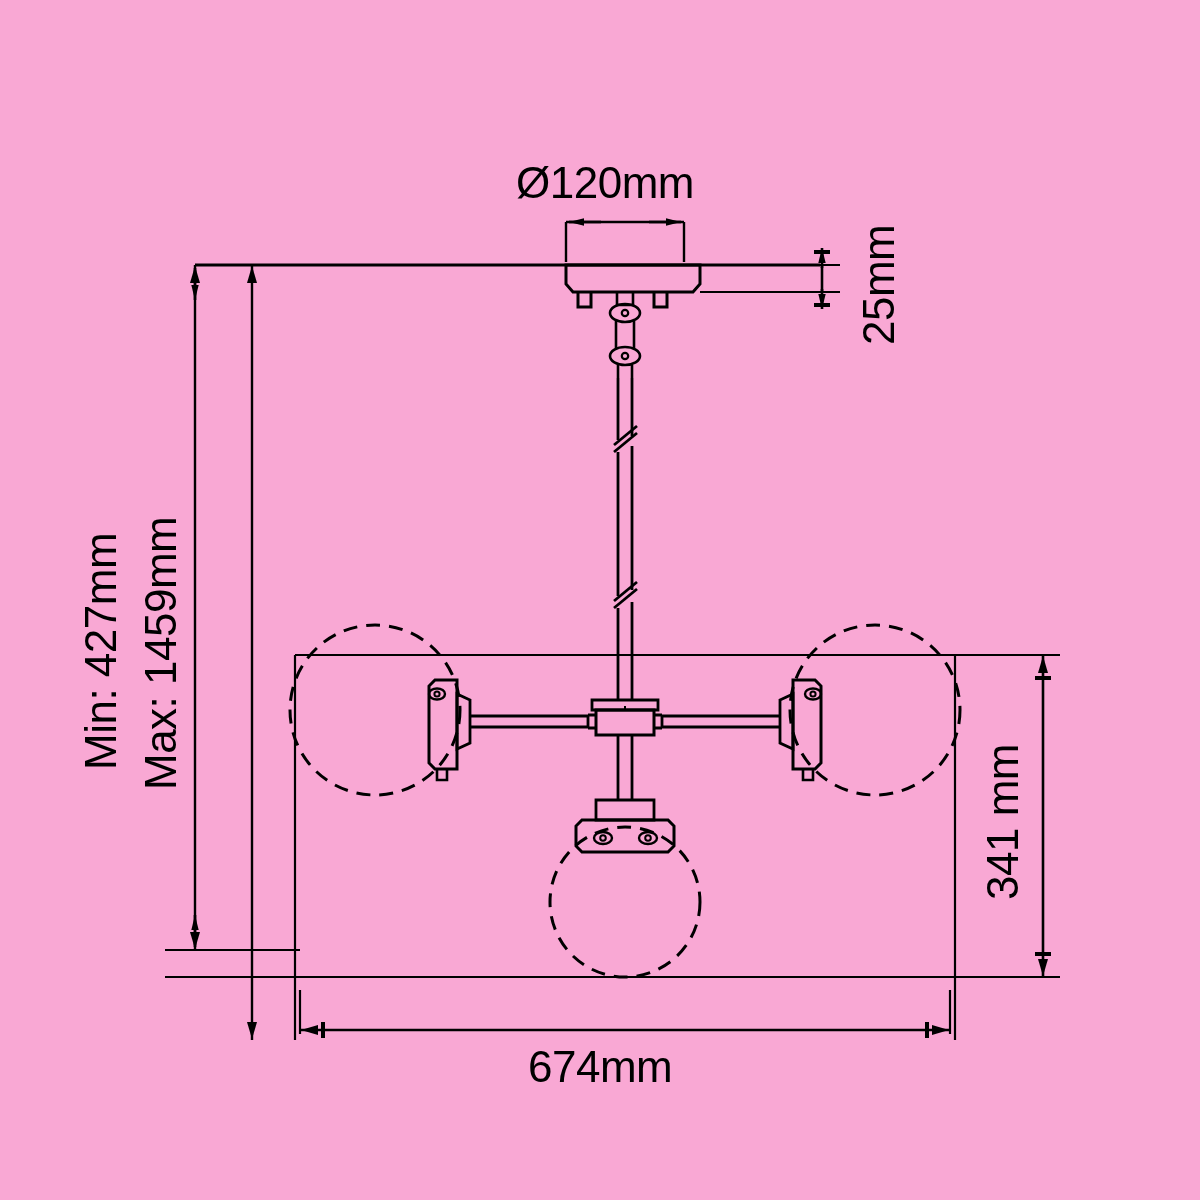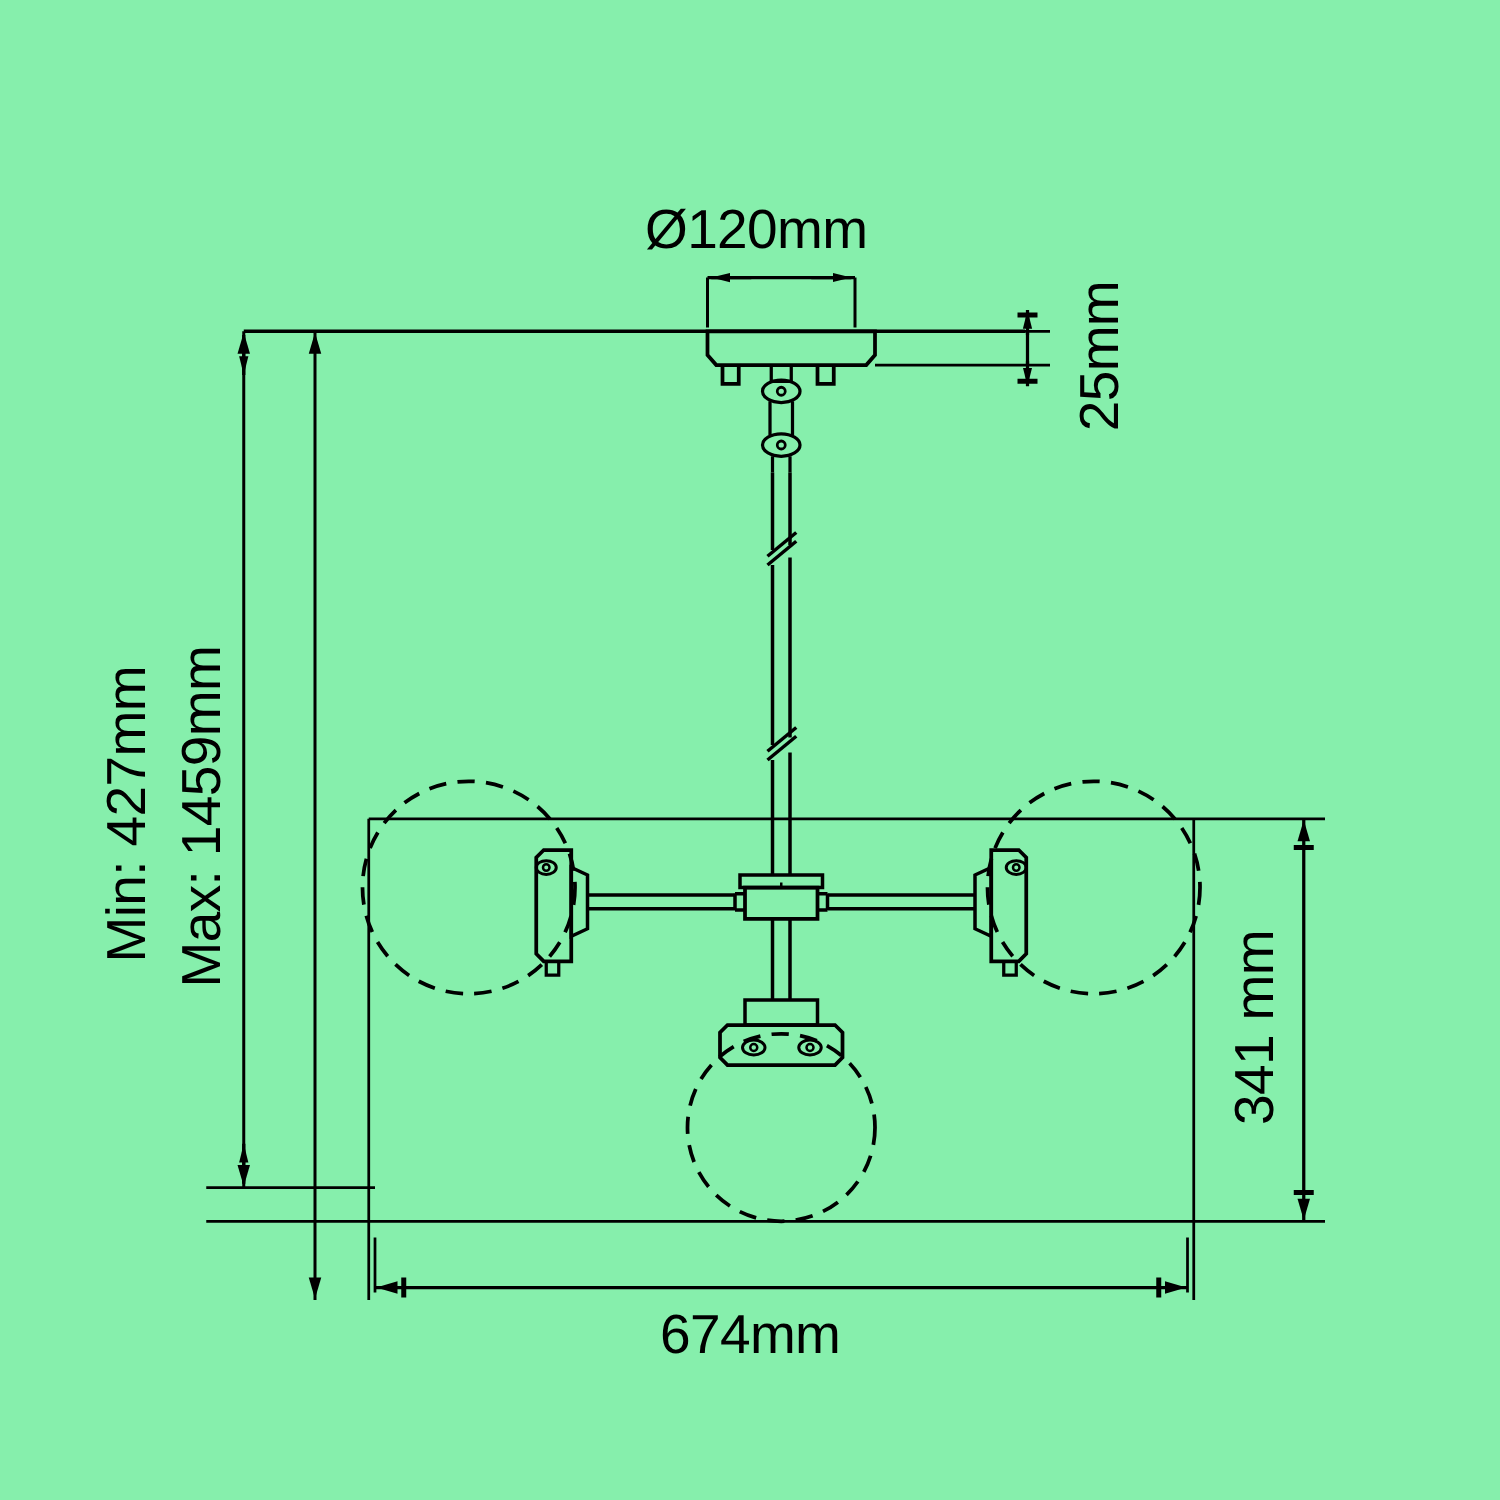--- a/index.html
+++ b/index.html
@@ -10,21 +10,21 @@
   body {
     width: 1200px;
     height: 1200px;
     font-family: "Liberation Sans", sans-serif;
     overflow: hidden;
   }
   #drawing-root {
     position: relative;
     width: 1200px;
     height: 1200px;
-    background: #86efac;
+    background: #f9a8d4;
   }
   svg.dwg {
     position: absolute;
     left: 0;
     top: 0;
     width: 1200px;
     height: 1200px;
     display: block;
   }
   .dim-text {

